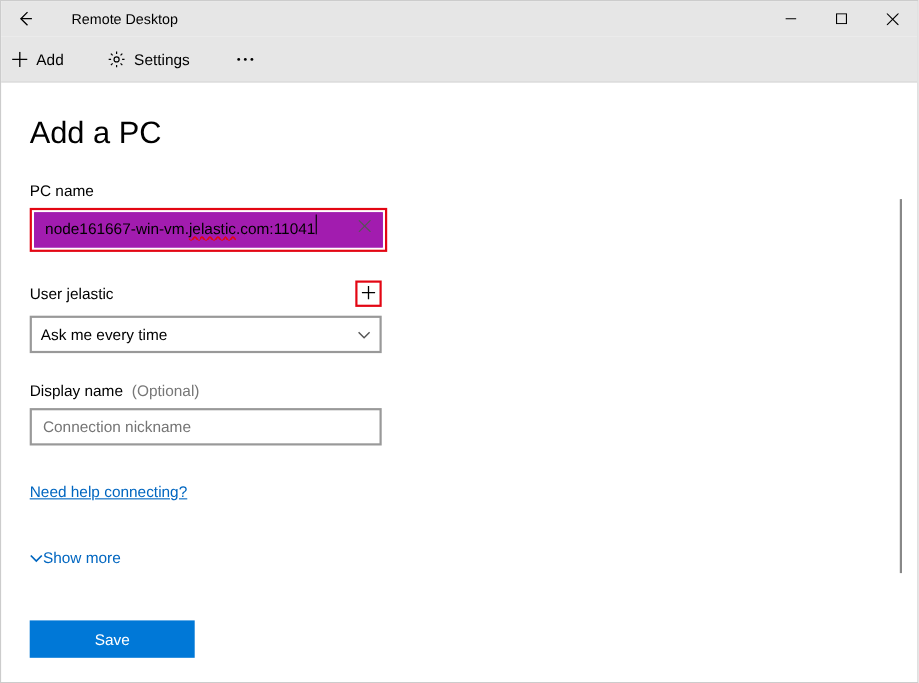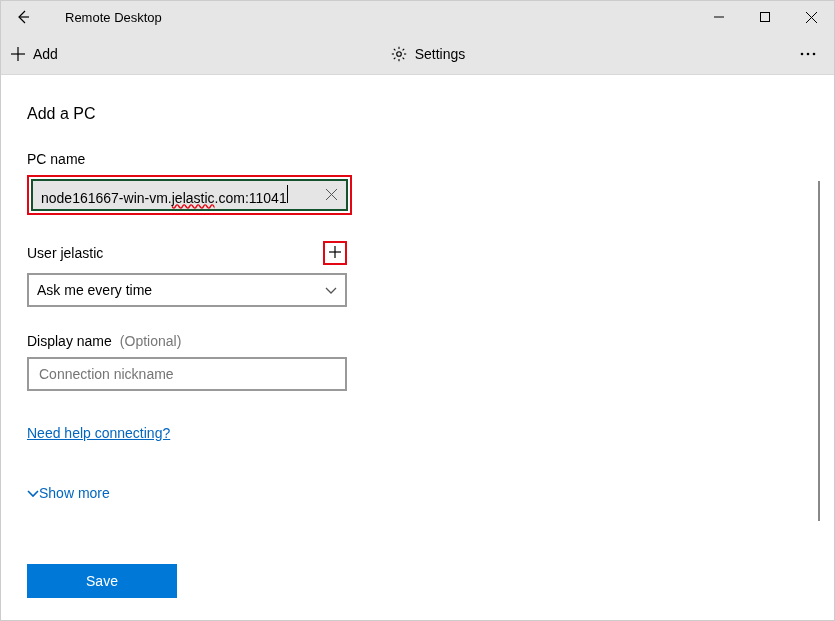--- a/index.html
+++ b/index.html
@@ -35,68 +35,68 @@
   }
   .wincontrols .ctl {
     width: 46px; height: 32px;
     display: flex; align-items: center; justify-content: center;
   }
   .toolbar {
     height: 42px;
     background: #e6e6e6;
     display: flex;
     align-items: center;
-    justify-content: space-between;
+    justify-content: flex-start;
     padding-right: 6px;
-    gap: 4px;
+    gap: 20px;
     border-bottom: 1px solid #d8d8d8;
   }
   .toolbar .tbtn {
     display: flex; align-items: center;
     gap: 8px;
     padding: 6px 10px;
     font-size: 14px;
     color: #000;
   }
   .toolbar .tbtn svg { display:block; }
   .toolbar .more {
     width: 40px; display:flex; justify-content:center;
   }
 
   .content {
     position: relative;
     padding: 30px 0 0 26px;
     height: calc(100% - 74px);
   }
   .h1 {
-    font-size: 16px;
+    font-size: 28px;
     font-weight: 400;
     margin: 0 0 28px 0;
   }
   .label {
     font-size: 14px;
     margin-bottom: 8px;
     display:flex;
     align-items:center;
   }
   .optional { color:#777; margin-left:8px; }
   .field-wrap { margin-bottom: 26px; }
   .pcname-highlight {
     border: 2px solid #e30613;
     padding: 2px;
     width: 325px;
   }
   .textfield {
     width: 100%;
     height: 32px;
-    border: 2px solid #14532d;
+    border: 2px solid #a21caf;
     display:flex;
-    align-items:center;
+    align-items:flex-start;
     padding: 0 4px 0 8px;
-    background:#e5e5e5;
+    background:#a21caf;
   }
   .clearbtn {
     width:22px; height:22px;
     display:flex; align-items:center; justify-content:center;
     color:#555;
   }
   .spellcheck {
     text-decoration: underline wavy #e30613;
     text-decoration-skip-ink: none;
   }

